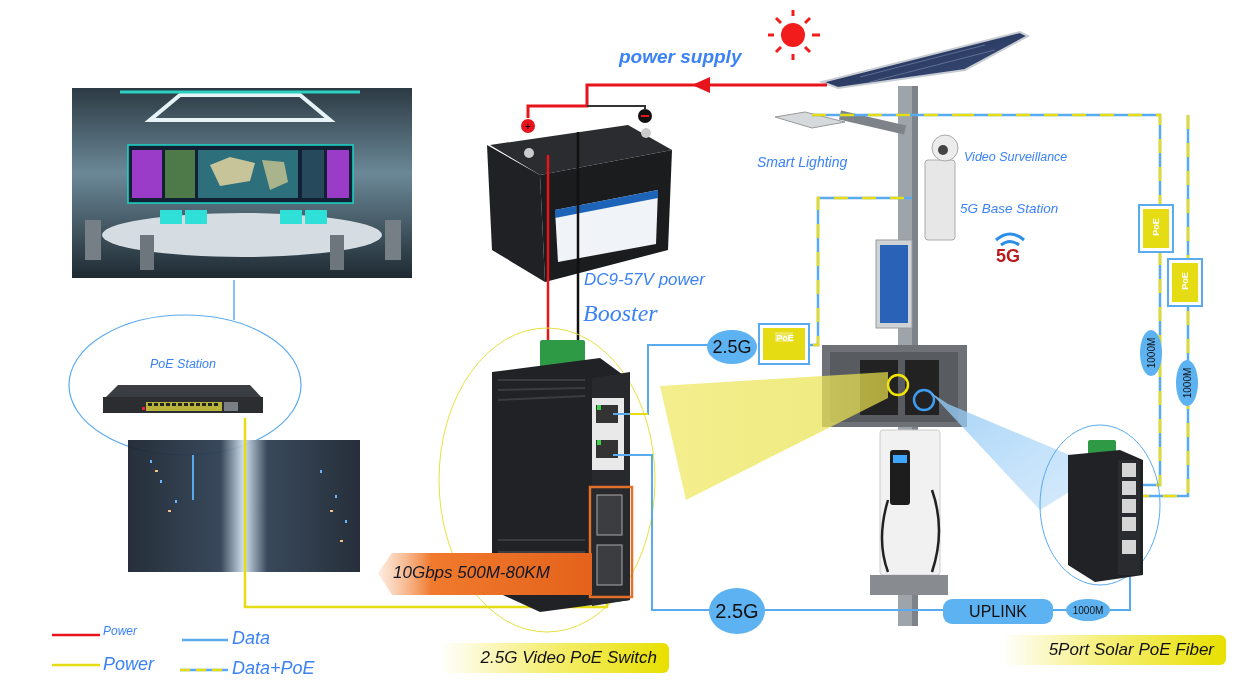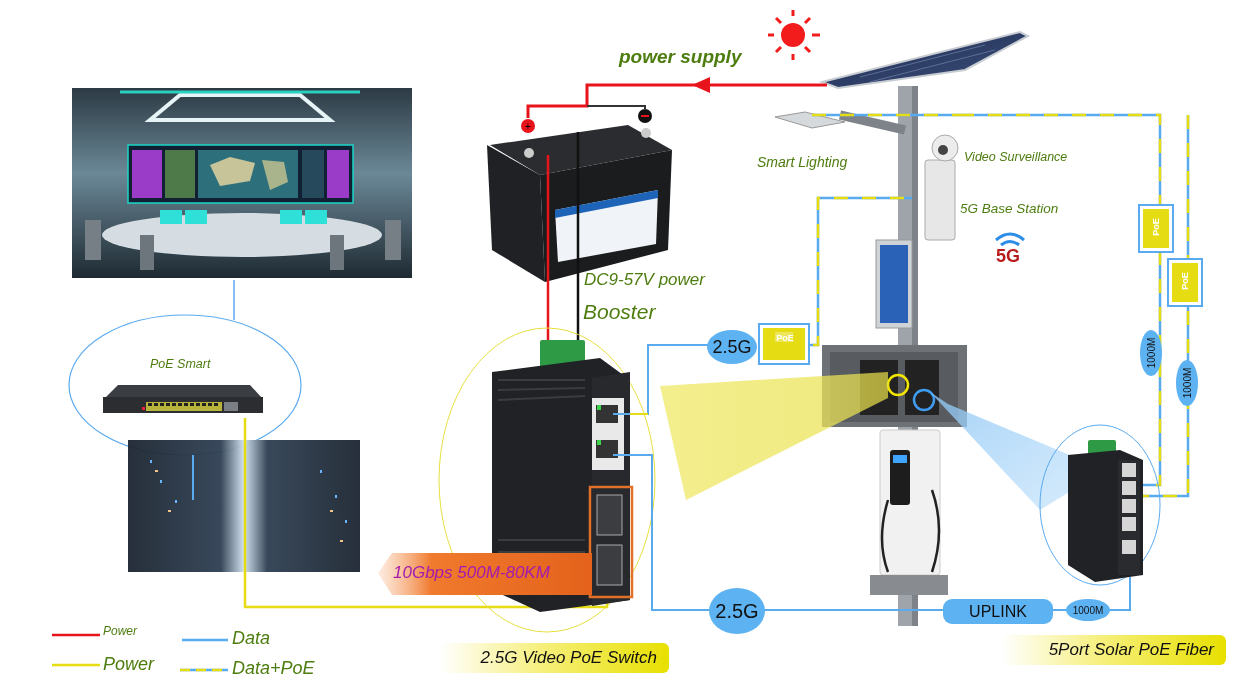--- a/index.html
+++ b/index.html
@@ -1,19 +1,19 @@
 <!DOCTYPE html>
 <html><head>
 <meta charset="utf-8">
 <style>
   html,body{margin:0;padding:0;background:#fff;}
   body{width:1235px;height:692px;position:relative;overflow:hidden;font-family:"Liberation Sans",sans-serif;}
   .abs{position:absolute;}
   svg{position:absolute;left:0;top:0;}
-  .lbl{position:absolute;font-style:italic;color:#4d7c0f;white-space:nowrap;}
+  .lbl{position:absolute;font-style:italic;color:#3b82f6;white-space:nowrap;}
   .pill{position:absolute;background:#5db2f2;color:#111;display:flex;align-items:center;justify-content:center;}
   .cap{position:absolute;height:30px;border-radius:6px;display:flex;align-items:center;justify-content:flex-end;padding-right:12px;font-style:italic;font-size:17px;color:#111;background:linear-gradient(90deg,rgba(255,255,255,0) 0%,#f6ef7a 45%,#e8e000 100%);}
 </style>
 </head>
 <body>
 
 <svg width="1235" height="692" viewBox="0 0 1235 692">
   <defs>
     <linearGradient id="ctrlRoom" x1="0" y1="0" x2="0" y2="1">
       <stop offset="0" stop-color="#2c3a44"></stop>
@@ -275,37 +275,37 @@
 </svg>
 
 <div class="lbl" style="left:619px;top:46px;font-size:19px;font-weight:bold;">power supply</div>
 
 <div class="lbl" style="left:757px;top:154px;font-size:14px;">Smart Lighting</div>
 <div class="lbl" style="left:964px;top:150px;font-size:12.5px;">Video Surveillance</div>
 <div class="lbl" style="left:960px;top:201px;font-size:13.5px;">5G Base Station</div>
 <div class="abs" style="left:996px;top:246px;font-size:18px;font-weight:bold;color:#b91c1c;">5G</div>
 
 <div class="lbl" style="left:584px;top:270px;font-size:17px;">DC9-57V power</div>
-<div class="lbl" style="left:583px;top:300px;font-size:21px;font-family:Liberation Sans, sans-serif;">Booster</div>
+<div class="lbl" style="left:583px;top:300px;font-size:24px;font-family:Liberation Serif, serif;">Booster</div>
 
 <div class="pill" style="left:707px;top:330px;width:50px;height:34px;border-radius:50%;font-size:18px;">2.5G</div>
 <div class="abs" style="left:767px;top:333px;width:36px;font-size:9px;font-weight:bold;color:#fff;text-align:center;">PoE</div>
 <div class="abs" style="left:1142px;top:222px;width:28px;font-size:9px;font-weight:bold;color:#fff;text-align:center;transform:rotate(-90deg);">PoE</div>
 <div class="abs" style="left:1171px;top:276px;width:28px;font-size:9px;font-weight:bold;color:#fff;text-align:center;transform:rotate(-90deg);">PoE</div>
 
 <div class="pill" style="left:1128px;top:342px;width:46px;height:22px;border-radius:50%;font-size:10px;transform:rotate(-90deg);">1000M</div>
 <div class="pill" style="left:1164px;top:372px;width:46px;height:22px;border-radius:50%;font-size:10px;transform:rotate(-90deg);">1000M</div>
 
 <div class="pill" style="left:709px;top:588px;width:56px;height:46px;border-radius:50%;font-size:20px;">2.5G</div>
 <div class="pill" style="left:943px;top:599px;width:110px;height:25px;border-radius:9px;font-size:16px;">UPLINK</div>
 <div class="pill" style="left:1066px;top:599px;width:44px;height:22px;border-radius:50%;font-size:10px;">1000M</div>
 
-<div class="lbl" style="left:393px;top:563px;font-size:17px;color:#a21caf;">10Gbps 500M-80KM</div>
-
-<div class="lbl" style="left:150px;top:357px;font-size:12.5px;">PoE Smart</div>
+<div class="lbl" style="left:393px;top:563px;font-size:17px;color:#0f172a;">10Gbps 500M-80KM</div>
+
+<div class="lbl" style="left:150px;top:357px;font-size:12.5px;">PoE Station</div>
 
 <div class="cap" style="left:440px;top:643px;width:217px;">2.5G  Video PoE Switch</div>
 <div class="cap" style="left:1002px;top:635px;width:212px;">5Port  Solar PoE Fiber</div>
 
 <div class="lbl" style="left:103px;top:624px;font-size:12px;">Power</div>
 <div class="lbl" style="left:103px;top:654px;font-size:18px;">Power</div>
 <div class="lbl" style="left:232px;top:628px;font-size:18px;">Data</div>
 <div class="lbl" style="left:232px;top:658px;font-size:18px;">Data+PoE</div>
 
 </body></html>

